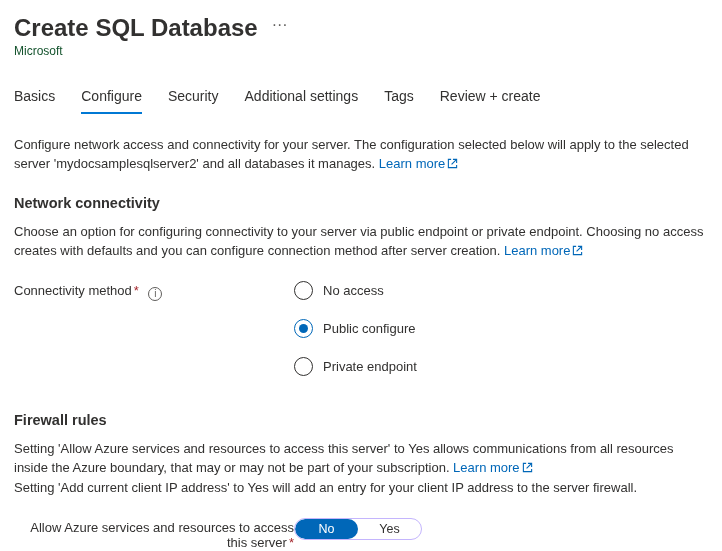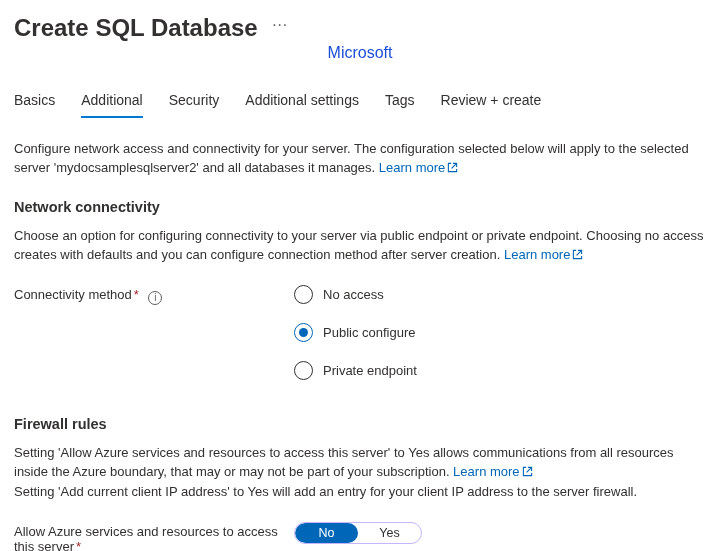--- a/index.html
+++ b/index.html
@@ -9,21 +9,21 @@
       font-family: "Segoe UI", -apple-system, BlinkMacSystemFont, sans-serif;
       font-size: 13px;
       color: #323130;
       background: #ffffff;
       width: 722px;
     }
     .page { padding: 14px 16px 14px 14px; }
     .title-row { display: flex; align-items: center; gap: 14px; }
     h1 { font-size: 24px; font-weight: 600; margin: 0 0 2px 0; color: #323130; }
     .ellipsis-btn { color:#605e5c; font-size:16px; line-height:1; padding-bottom: 8px; cursor: pointer; }
-    .publisher { font-size: 16px; color: #1d4ed8; margin-bottom: 26px; text-align: center; }
+    .publisher { font-size: 12px; color: #14532d; margin-bottom: 26px; }
     .tabs { display: flex; gap: 26px; border-bottom: 0; margin-bottom: 22px; }
     .tab { font-size: 14px; padding: 4px 0 8px 0; cursor: pointer; color:#323130;}
     .tab.active { border-bottom: 2px solid #0078d4; font-weight:400; color:#323130;}
     .paragraph { font-size: 13px; line-height: 1.45; color: #323130; margin-bottom: 20px; }
     a.link { color: #0067b8; text-decoration: none; cursor: pointer; }
     .ext-icon { display:inline-block; vertical-align: -1px; margin-left: 2px;}
     .ext-icon svg { width:11px; height:11px; }
     h2.section { font-size: 14.5px; font-weight: 600; margin: 0 0 12px 0; }
     .form-row { display: flex; align-items: flex-start; margin-bottom: 10px; }
     .form-label { width: 280px; flex: 0 0 280px; font-size: 13px; color:#323130; padding-top: 2px;}
@@ -47,21 +47,21 @@
 
 <div class="page">
   <div class="title-row">
     <h1>Create SQL Database</h1>
     <span class="ellipsis-btn">···</span>
   </div>
   <div class="publisher">Microsoft</div>
 
   <div class="tabs">
     <div class="tab">Basics</div>
-    <div class="tab active">Additional</div>
+    <div class="tab active">Configure</div>
     <div class="tab">Security</div>
     <div class="tab">Additional settings</div>
     <div class="tab">Tags</div>
     <div class="tab">Review + create</div>
   </div>
 
   <div class="paragraph">
     <span>Configure network access and connectivity for your server. The configuration selected below will apply to the selected server 'mydocsamplesqlserver2' and all databases it manages. </span><a class="link"><span>Learn more</span><span class="ext-icon"><svg viewBox="0 0 12 12" fill="none" stroke="#0067b8" stroke-width="1.2">
             <path d="M4.5 1.5H1.5v9h9V7.5"></path>
             <path d="M6.5 1.5h4v4"></path>
@@ -108,21 +108,21 @@
 
   <div class="paragraph" style="margin-bottom:20px;">
     <span>Setting 'Allow Azure services and resources to access this server' to Yes allows communications from all resources inside the Azure boundary, that may or may not be part of your subscription. </span><a class="link"><span>Learn more</span><span class="ext-icon"><svg viewBox="0 0 12 12" fill="none" stroke="#0067b8" stroke-width="1.2">
             <path d="M4.5 1.5H1.5v9h9V7.5"></path>
             <path d="M6.5 1.5h4v4"></path>
             <path d="M10.5 1.5L5 7"></path>
           </svg></span></a><br>
     <span>Setting 'Add current client IP address' to Yes will add an entry for your client IP address to the server firewall.</span>
   </div>
 
-  <div class="form-row" style="margin-bottom:22px;">
+  <div class="form-row" style="margin-bottom:22px;text-align:right;">
     <div class="form-label">
       <span>Allow Azure services and resources to access this server</span><span class="required">*</span>
     </div>
     <div class="pill-toggle">
       <div class="pill-half active">No</div>
       <div class="pill-half">Yes</div>
     </div>
   </div>
 
   <div class="form-row">

